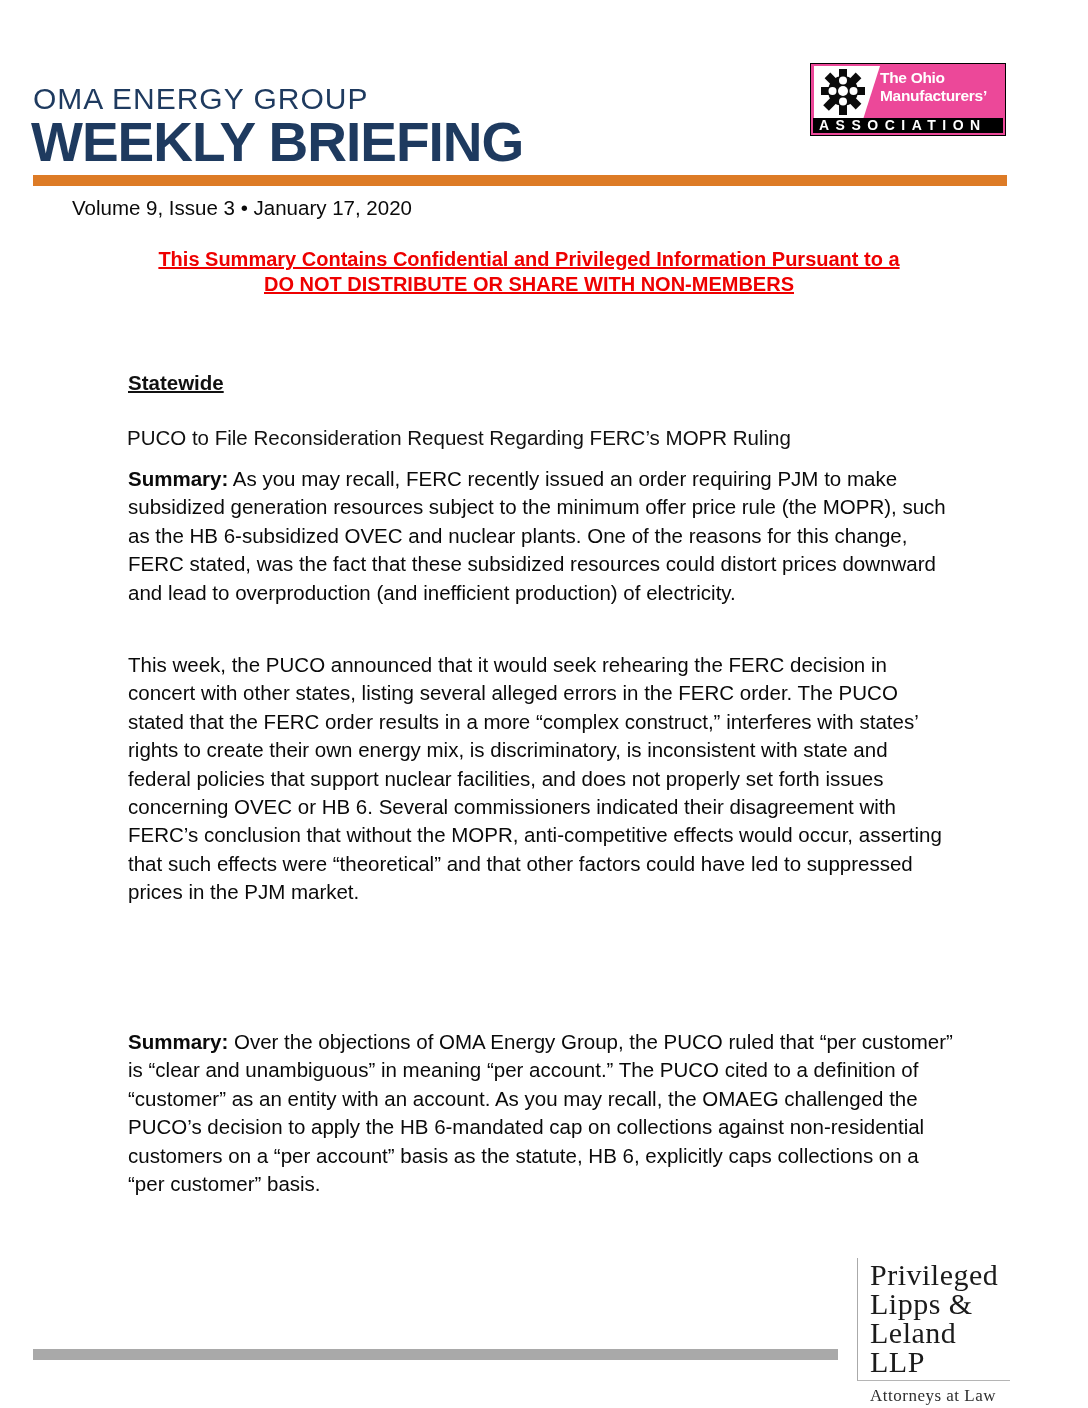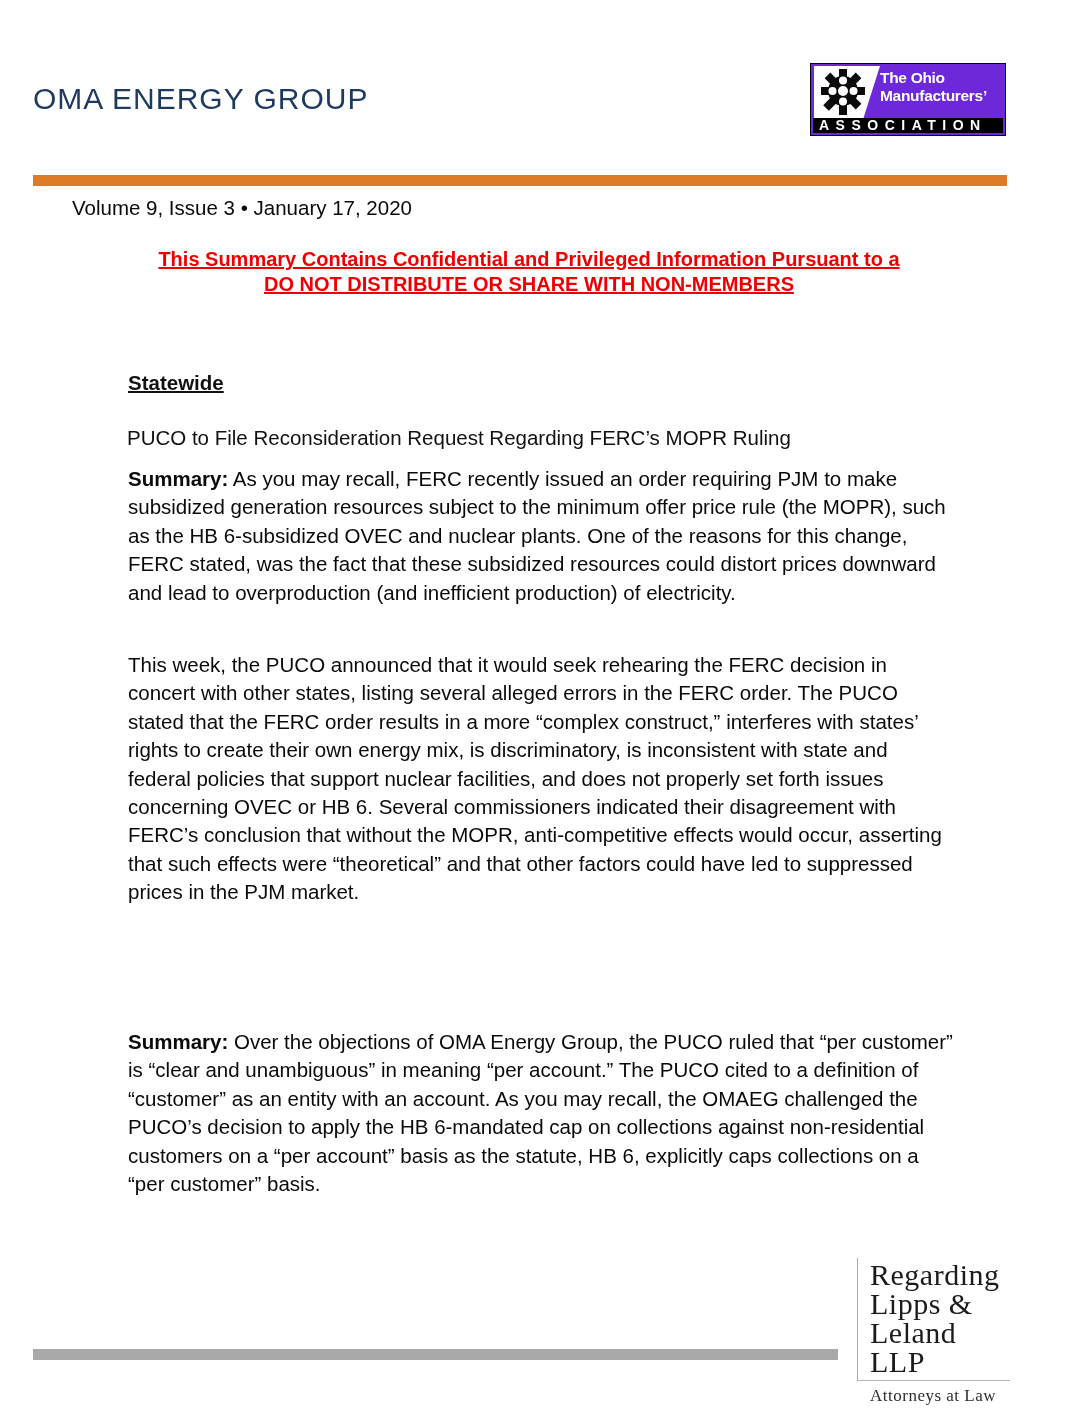--- a/index.html
+++ b/index.html
@@ -11,21 +11,21 @@
   .brand-org{
     position:absolute;left:33px;top:82px;
     font-size:30px;letter-spacing:1px;color:#1E3A5F;font-weight:400;
   }
   .brand-title{
     position:absolute;left:31px;top:110px;
     font-size:55px;font-weight:bold;letter-spacing:-1px;color:#1E3A5F;
   }
   .oma-logo{
     position:absolute;left:810px;top:63px;width:196px;height:73px;
-    background:#6d28d9;border:1px solid #000;box-sizing:border-box;
+    background:#ec4899;border:1px solid #000;box-sizing:border-box;
   }
   .oma-white{
     position:absolute;left:3px;top:2px;width:66px;height:54px;background:#fff;
     clip-path:polygon(0 0,100% 0,74% 100%,0 100%);
   }
   .oma-gear{position:absolute;left:2px;top:0px;}
   .oma-text{
     position:absolute;left:69px;top:5px;color:#fff;font-weight:bold;
     font-size:15.5px;line-height:18px;letter-spacing:-0.3px;white-space:nowrap;
   }
@@ -82,20 +82,21 @@
   .cll-tagline{
     padding-left:13px;margin-top:5px;font-size:17px;color:#2e2e2e;letter-spacing:0.5px;
   }
 </style>
 </head>
 <body>
 
 <div class="page">
 
   <div class="brand-org">OMA ENERGY GROUP</div>
+  <div class="brand-title">WEEKLY BRIEFING</div>
 
   <div class="oma-logo">
     <div class="oma-white"></div>
     <svg class="oma-gear" width="60" height="56" viewBox="0 0 60 56">
       <g fill="#0b0b0b">
         <circle cx="30" cy="27" r="15"></circle>
         <g>
           <rect x="26" y="5" width="8" height="11"></rect>
           <rect x="26" y="40" width="8" height="11"></rect>
           <rect x="8" y="23" width="11" height="8"></rect>
@@ -143,20 +144,20 @@
 
 
   <div class="para p3">
     <span class="lead">Summary:</span><span> Over the objections of OMA Energy Group, the PUCO ruled that “per customer” is “clear and unambiguous” in meaning “per account.” The PUCO cited to a definition of “customer” as an entity with an account. As you may recall, the OMAEG challenged the PUCO’s decision to apply the HB 6-mandated cap on collections against non-residential customers on a “per account” basis as the statute, HB 6, explicitly caps collections on a “per customer” basis.</span>
   </div>
 
   <div class="gray-bar"></div>
 
   <div class="cll">
     <div class="cll-name">
-      <div>Regarding</div>
+      <div>Privileged</div>
       <div>Lipps &amp;</div>
       <div>Leland LLP</div>
     </div>
     <div class="cll-tagline">Attorneys at Law</div>
   </div>
 
 </div>
 
 </body></html>

